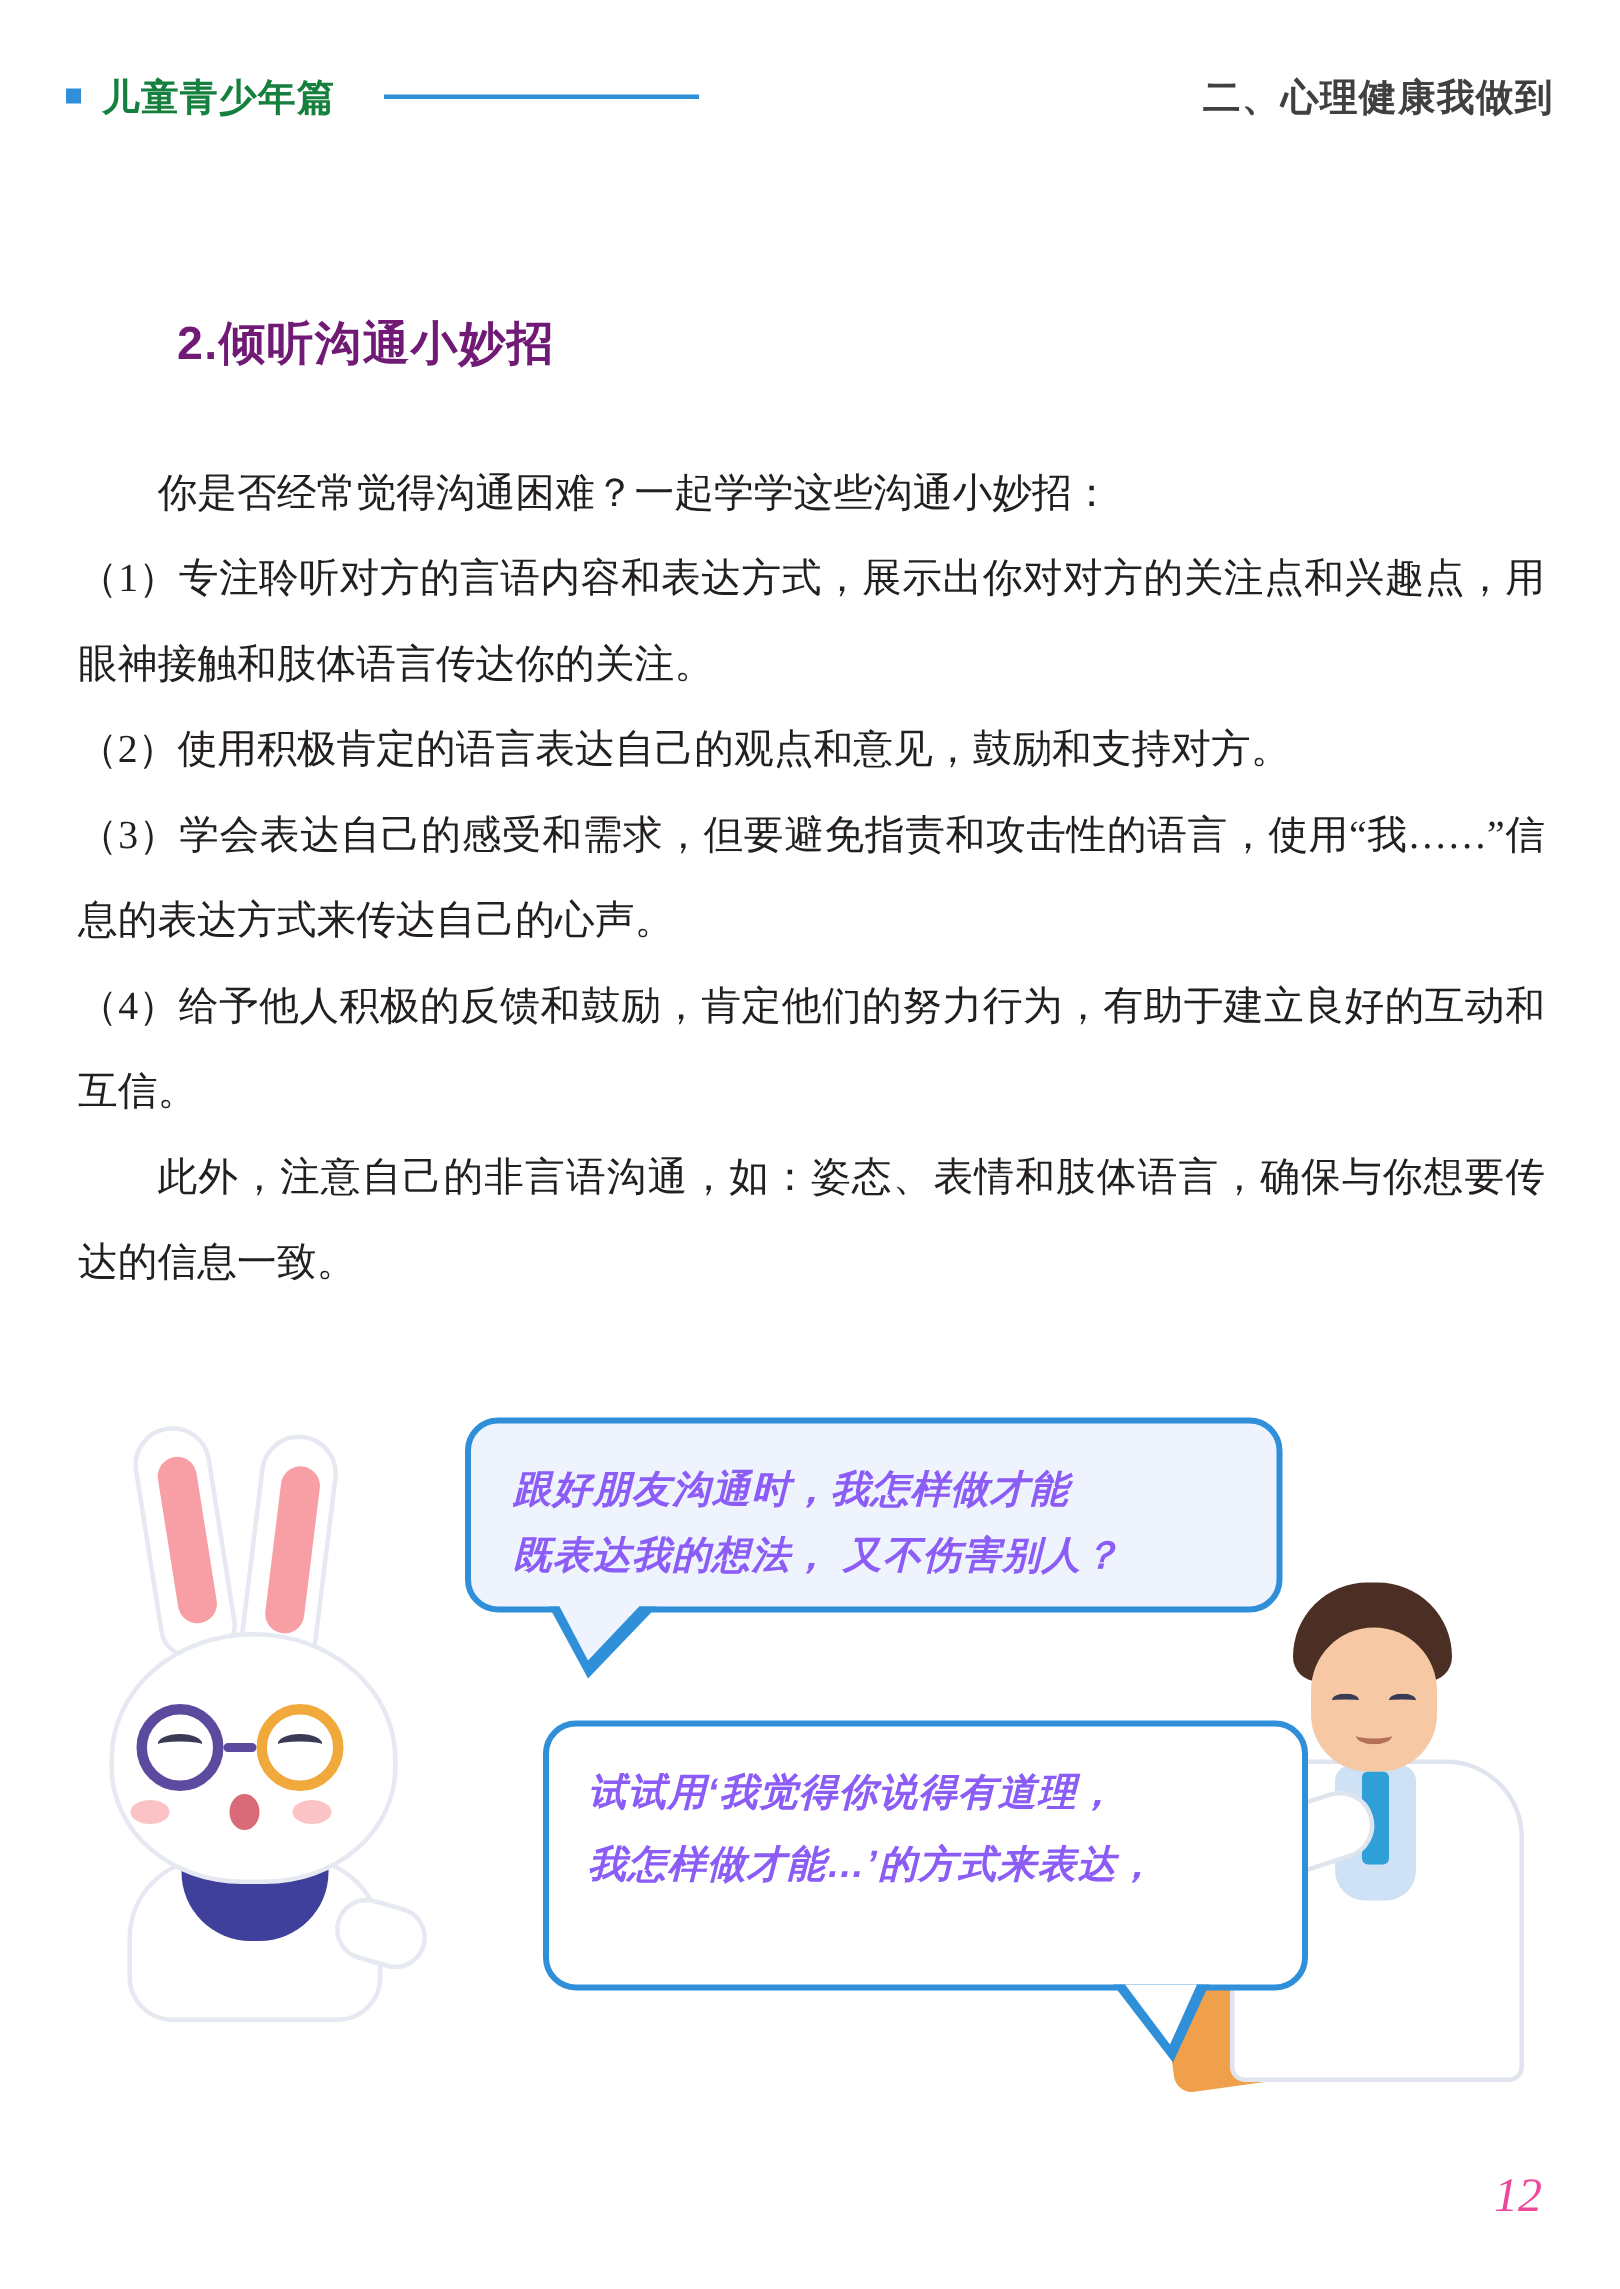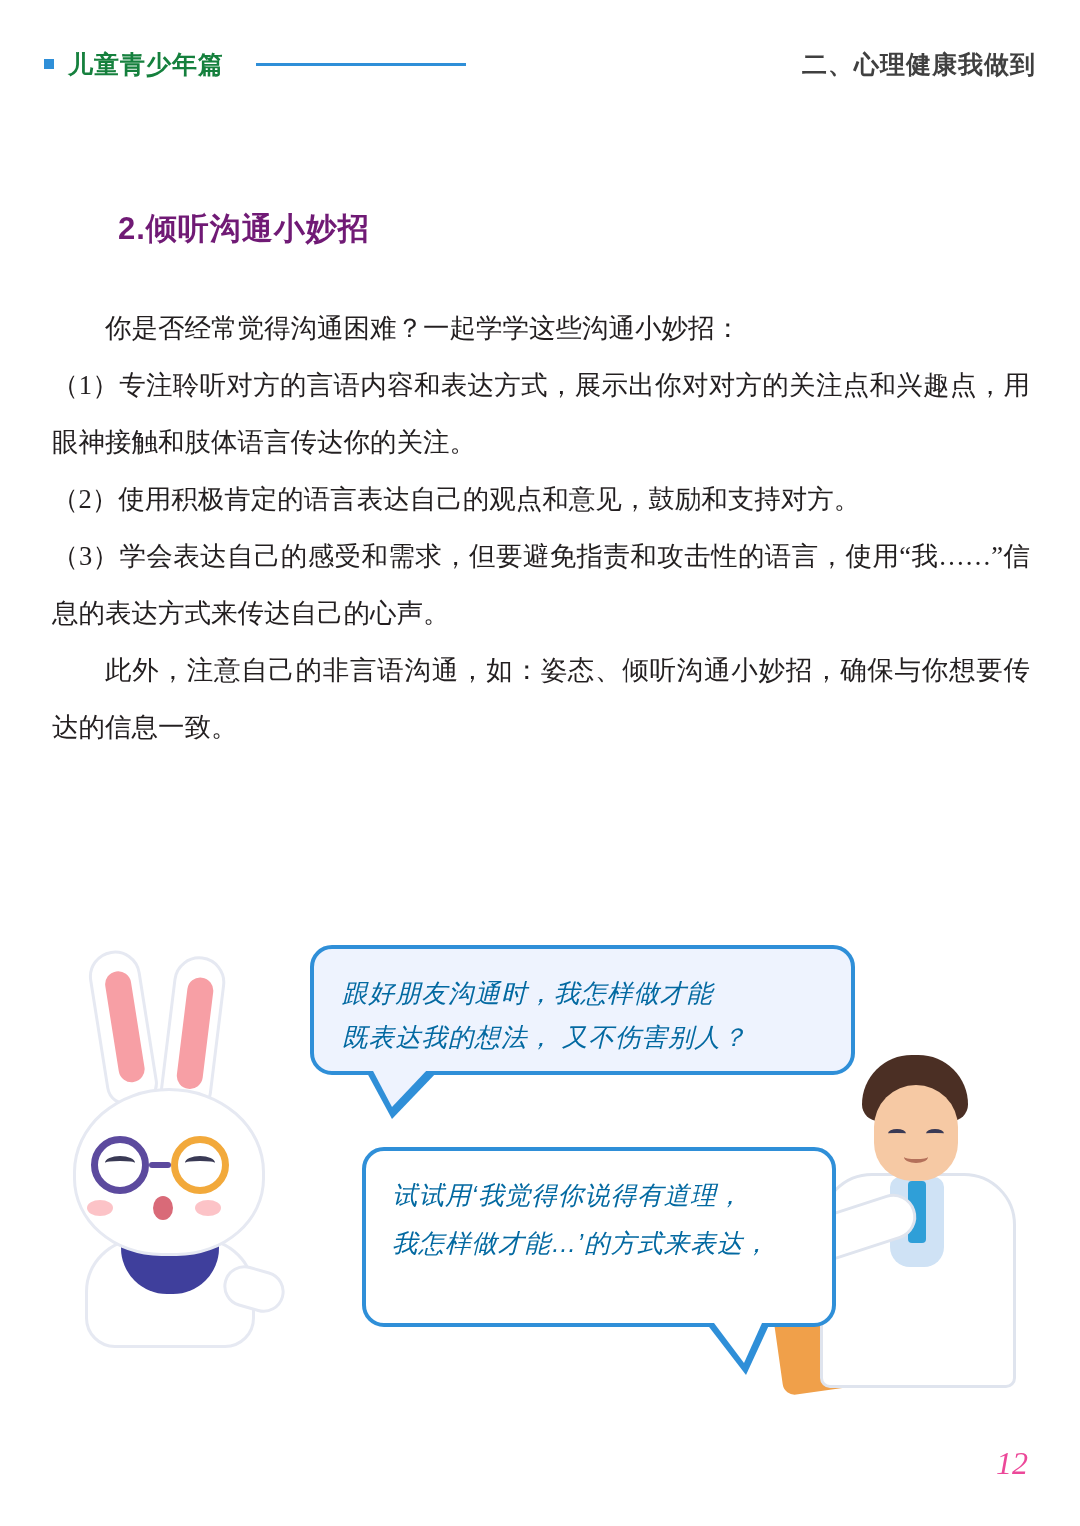--- a/index.html
+++ b/index.html
@@ -270,22 +270,22 @@
     border-radius: 12px;
     transform: rotate(-8deg);
   }
 
   
   .bubble {
     position: absolute;
     background: #eef3fe;
     border: 4px solid #2f8fd8;
     border-radius: 22px;
-    color: #0369a1;
-    font-weight: normal;
+    color: #8b5cf6;
+    font-weight: bold;
     font-style: italic;
     letter-spacing: 1px;
   }
   .bubble .line { white-space: nowrap; }
 
   .bubble-q {
     left: 310px; top: 20px;
     width: 545px; height: 130px;
     padding: 22px 28px;
     font-size: 25.5px;
@@ -303,21 +303,21 @@
     position: absolute;
     left: 58px; bottom: -36px;
     width: 0; height: 0;
     border-left: 20px solid transparent;
     border-right: 36px solid transparent;
     border-top: 38px solid #eef3fe;
   }
 
   .bubble-a {
     left: 362px; top: 222px;
-    width: 474px; height: 180px;
+    width: 510px; height: 180px;
     padding: 20px 26px;
     background: #ffffff;
     font-size: 25.5px;
     line-height: 48px;
   }
   .bubble-a .tail-o {
     position: absolute;
     right: 62px; bottom: -52px;
     width: 0; height: 0;
     border-left: 40px solid transparent;
@@ -358,21 +358,22 @@
     <div class="hdr-right">二、心理健康我做到</div>
   </div>
 
   <div class="sec-title">2.倾听沟通小妙招</div>
 
   <div class="body-copy">
     <p class="indent">你是否经常觉得沟通困难？一起学学这些沟通小妙招：</p>
     <p>（1）专注聆听对方的言语内容和表达方式，展示出你对对方的关注点和兴趣点，用眼神接触和肢体语言传达你的关注。</p>
     <p>（2）使用积极肯定的语言表达自己的观点和意见，鼓励和支持对方。</p>
     <p>（3）学会表达自己的感受和需求，但要避免指责和攻击性的语言，使用“我……”信息的表达方式来传达自己的心声。</p>
-    <p class="indent">此外，注意自己的非言语沟通，如：姿态、倾听沟通小妙招，确保与你想要传达的信息一致。</p>
+    <p>（4）给予他人积极的反馈和鼓励，肯定他们的努力行为，有助于建立良好的互动和互信。</p>
+    <p class="indent">此外，注意自己的非言语沟通，如：姿态、表情和肢体语言，确保与你想要传达的信息一致。</p>
   </div>
 
   <div class="illus">
 
     <div class="rabbit">
       <div class="ear left">
           <div class="ear-inner"></div>
         </div>
       <div class="ear right">
           <div class="ear-inner"></div>

